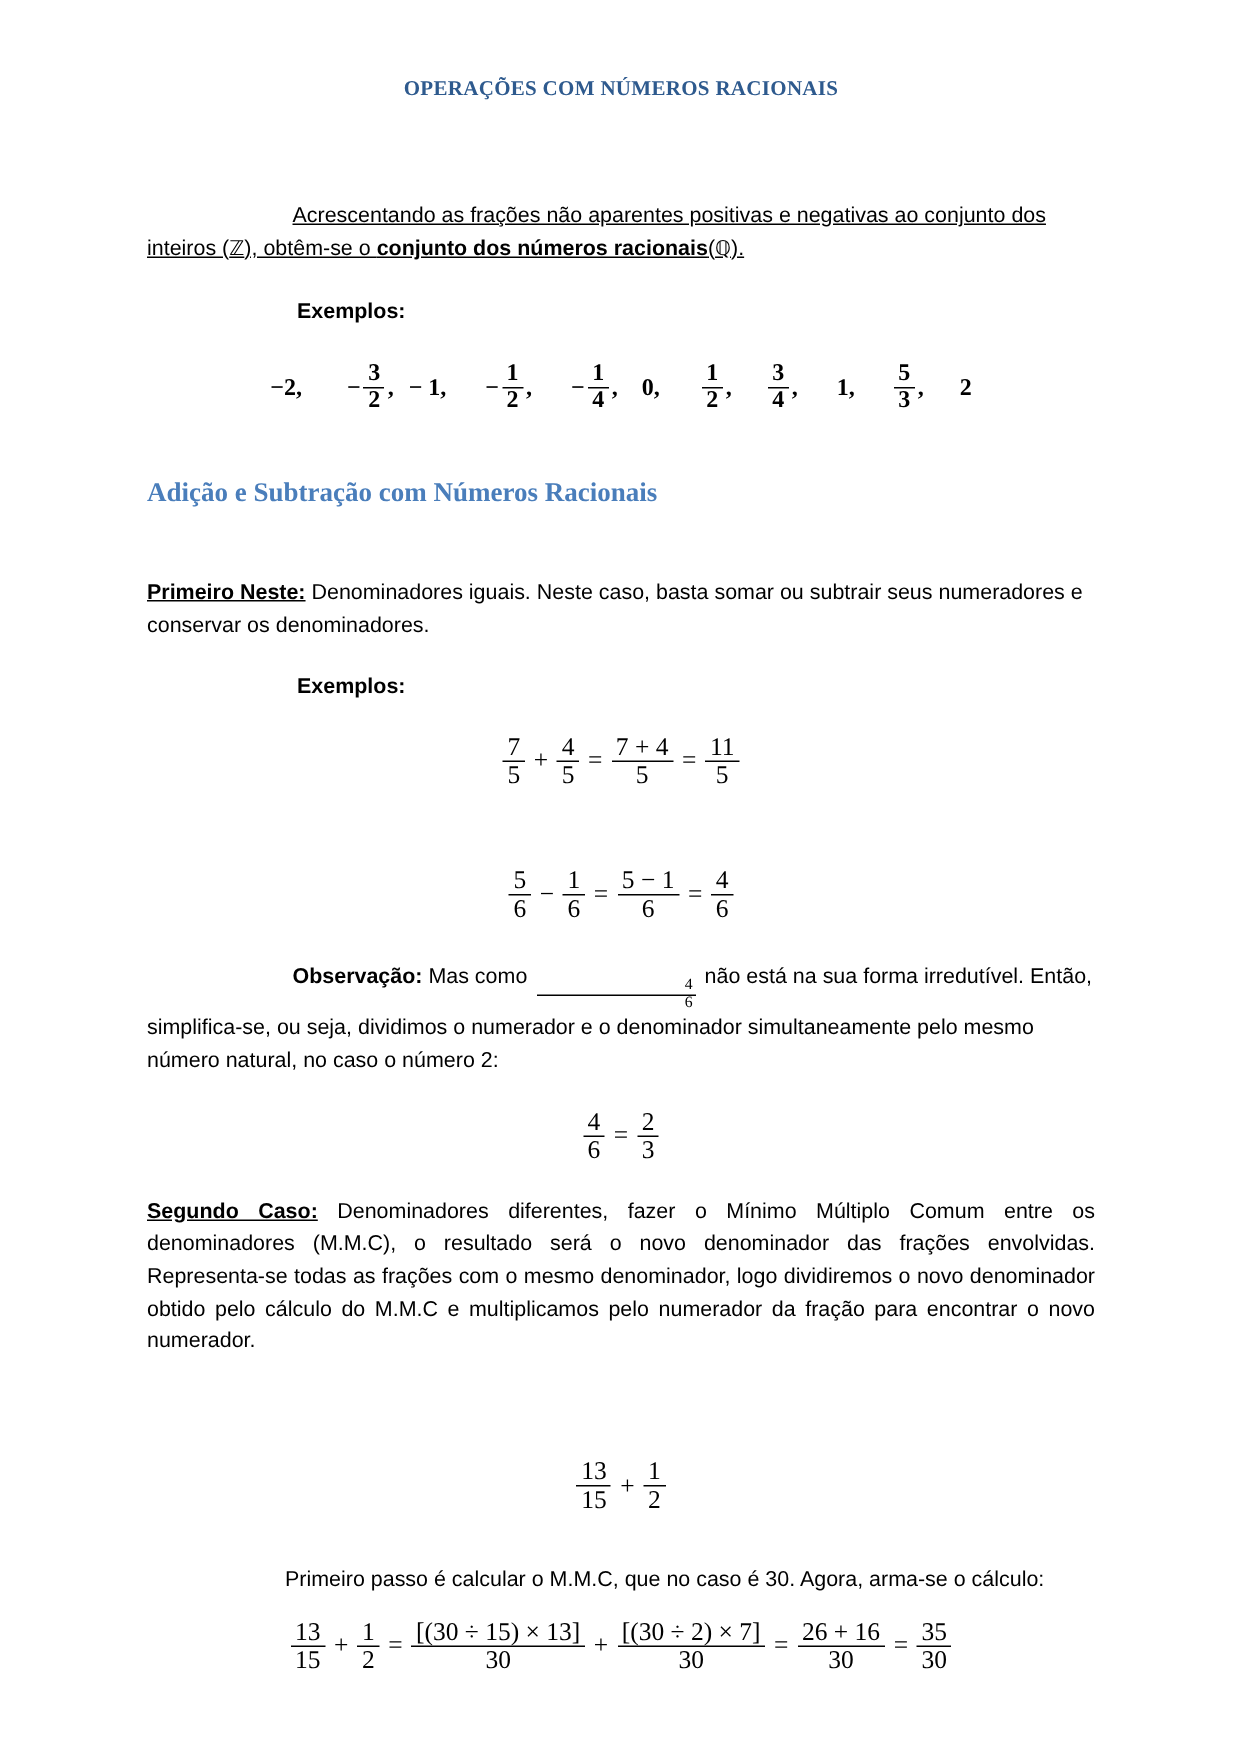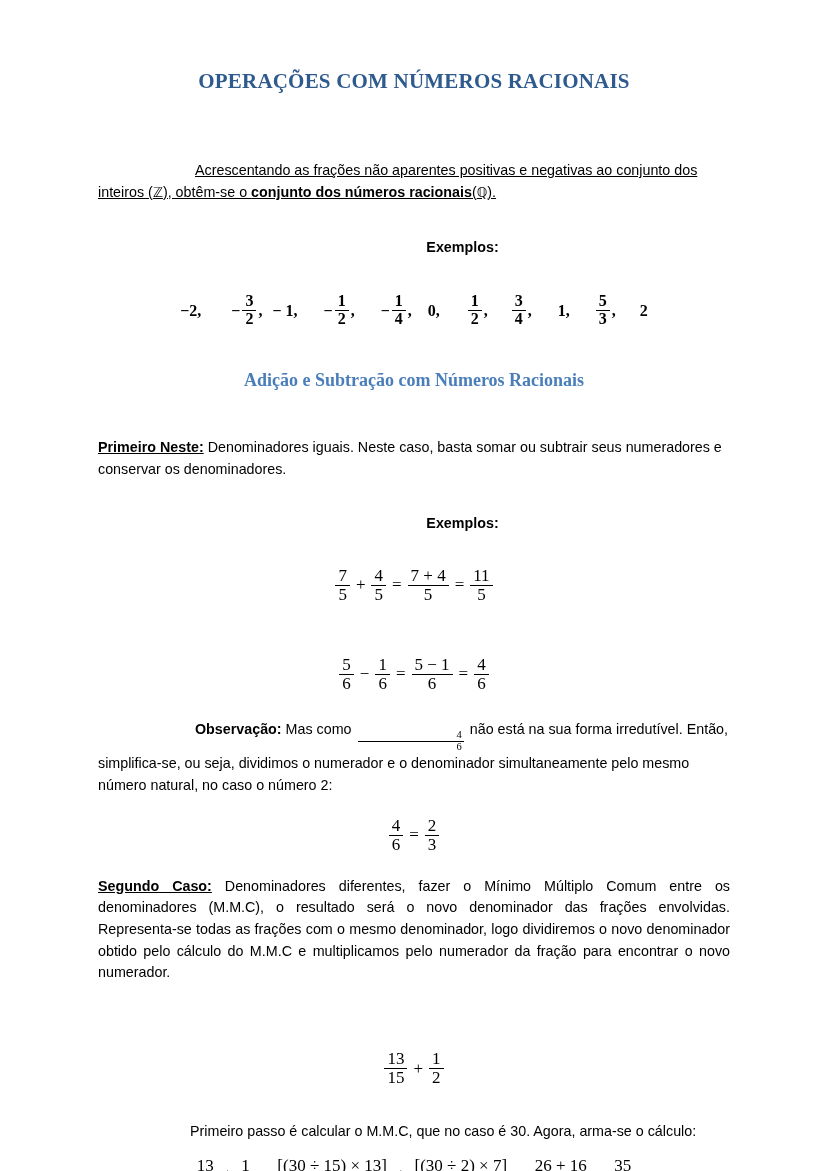--- a/index.html
+++ b/index.html
@@ -20,33 +20,32 @@
     height: 1171px;
     box-sizing: border-box;
     padding: 0 98px;
     position: relative;
   }
 
   
   .doc-title {
     font-family: "Liberation Serif", serif;
     font-weight: bold;
-    font-size: 21px;
+    font-size: 14px;
     letter-spacing: 0.2px;
     color: #2e5a8e;
     text-align: center;
     margin: 0;
-    padding-top: 69px;
+    padding-top: 52px;
   }
   .section-title {
     font-family: "Liberation Serif", serif;
     font-weight: bold;
     font-size: 18px;
     color: #4a7ebb;
-    text-align: center;
     margin: 0;
     padding-top: 42px;
   }
 
   
   .para {
     font-size: 14.3px;
     line-height: 1.52;
     margin: 0;
   }
@@ -56,23 +55,22 @@
   .b { font-weight: bold; }
   .u-b { font-weight: bold; text-decoration: underline; }
   .bb {
     font-family: "DejaVu Sans", sans-serif;
     font-size: 13.5px;
   }
 
   .label-exemplos {
     font-size: 14.3px;
     font-weight: bold;
-    margin: 16px;
+    margin: 3px;
     padding-left: 97px;
-    text-align: center;
   }
 
   
   .mathline {
     font-family: "Liberation Serif", serif;
     font-size: 17px;
     display: flex;
     align-items: center;
     justify-content: center;
     flex-wrap: nowrap;

